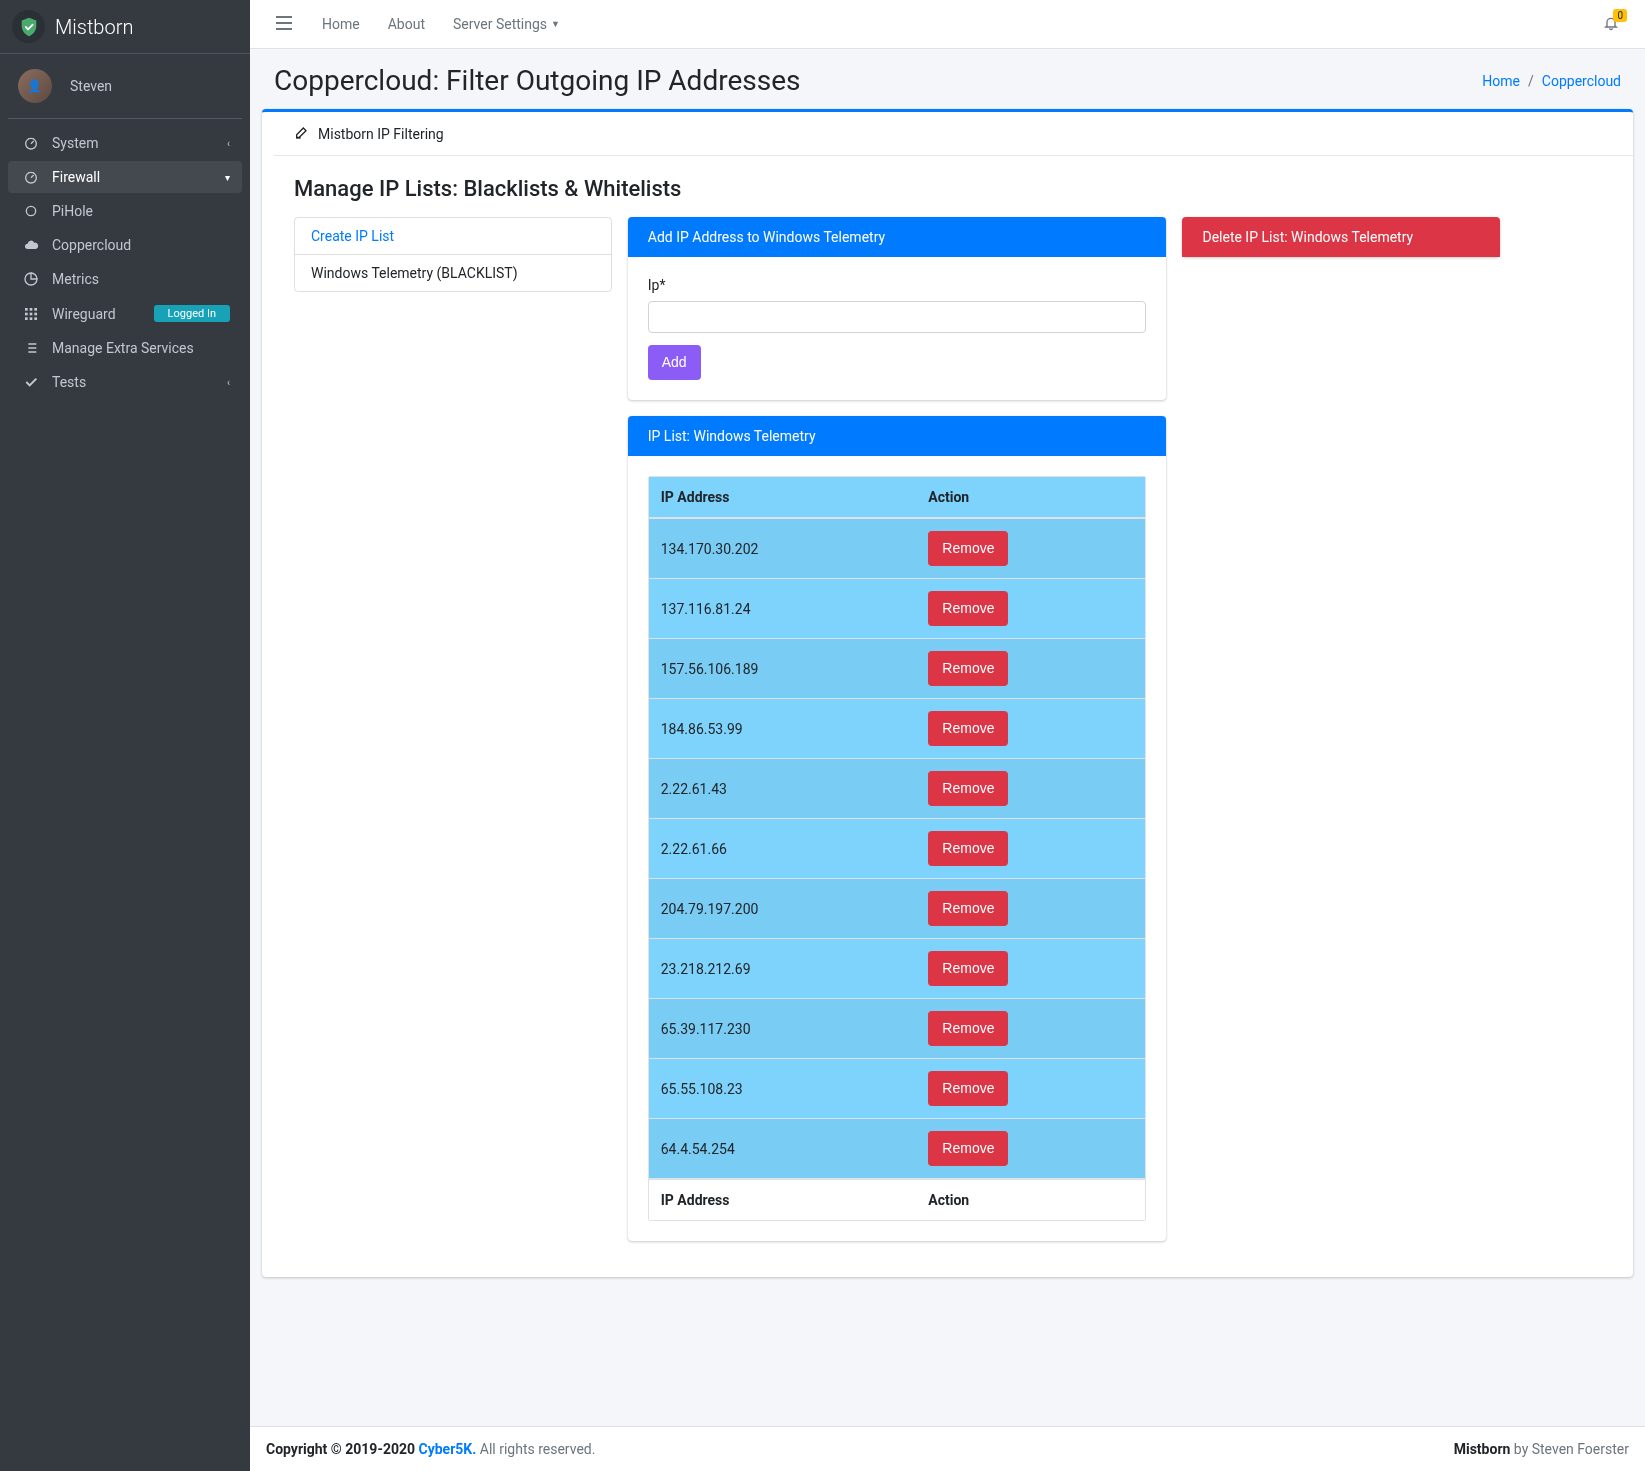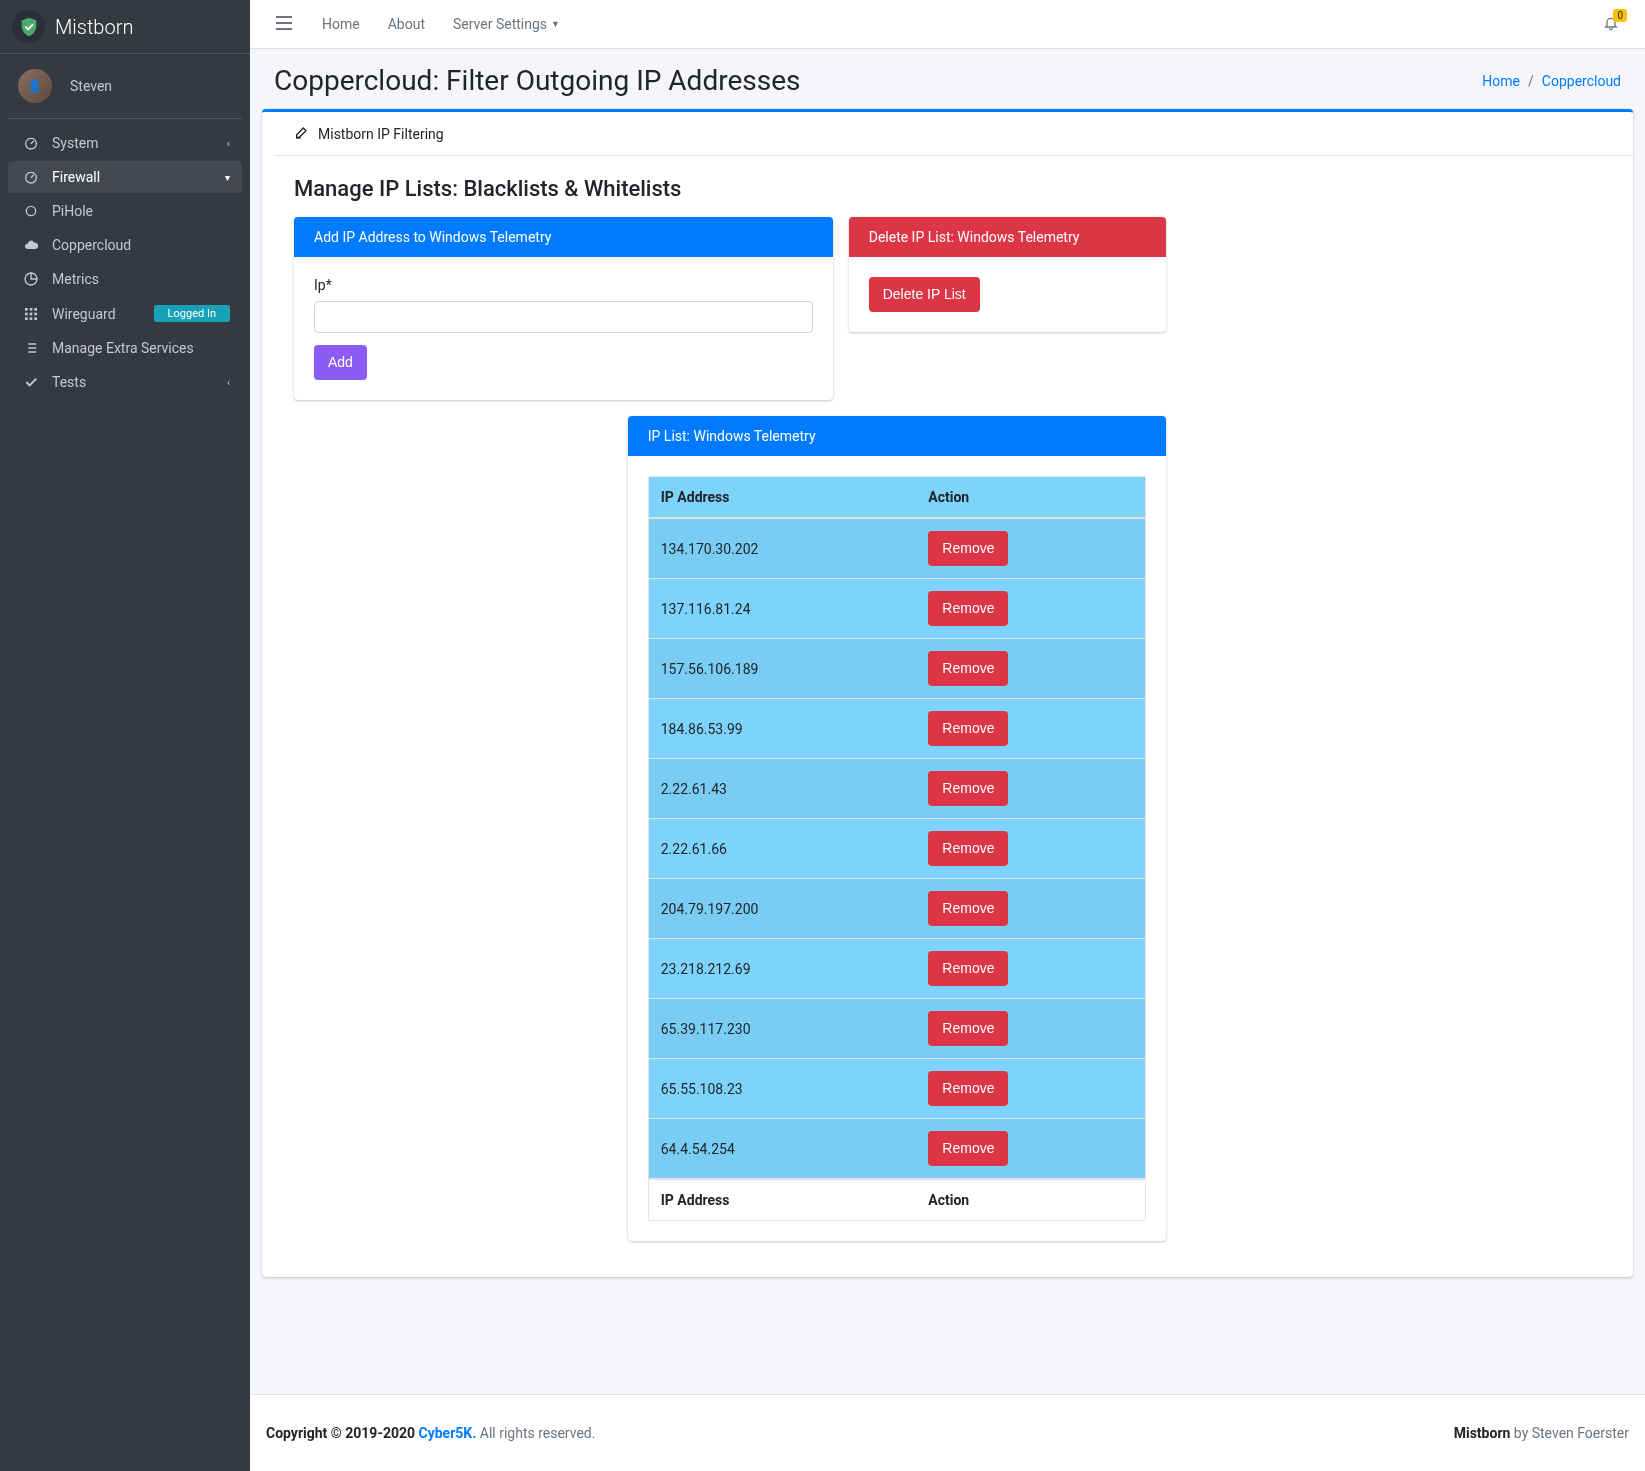--- a/index.html
+++ b/index.html
@@ -70,21 +70,21 @@
 .btn-danger { background: #dc3545; }
 .mt-2 { margin-top: 12px; }
 
 .table-wrap { border:1px solid #dee2e6; border-radius:2px; }
 table { width: 100%; border-collapse: collapse; background:#7dd3fc; }
 th, td { padding: 12px; text-align: left; border-top: 1px solid #dee2e6; vertical-align: middle; }
 thead th { border-top: none; border-bottom: 2px solid #dee2e6; font-weight:700; }
 tbody tr:nth-child(odd) { background: rgba(0,0,0,.03); }
 tfoot th { border-top: 2px solid #dee2e6; font-weight:700; background:#fff; }
 
-.footer { background: #fff; border-top: 1px solid #dee2e6; padding: 30px 16px; color: #6c757d; display: flex; justify-content: space-between; font-size:14px; }
+.footer { background: #fff; border-top: 1px solid #dee2e6; padding: 14px 16px; color: #6c757d; display: flex; justify-content: space-between; font-size:14px; }
 .footer a { color: #007bff; }
 .footer strong { color: #212529; }
 </style>
 </head>
 <body>
 
 <div class="wrapper">
   <aside class="sidebar">
     <div class="brand">
       <span class="brand-logo">
@@ -238,36 +238,39 @@
             <svg width="16" height="16" viewBox="0 0 24 24" fill="none" stroke="#212529" stroke-width="2">
                 <path d="M4 16v4h4l10-10-4-4L4 16zM14 6l4 4"></path>
                 <path d="M3 21h7"></path>
               </svg>
           </span>
           <span>Mistborn IP Filtering</span>
         </div>
         <div class="card-body">
           <h4 class="section-title">Manage IP Lists: Blacklists &amp; Whitelists</h4>
           <div class="row">
+            <div class="col-3">
+              <div class="list-group" id="list-nav">
+                  <div class="list-group-item link">Create IP List</div>
+                  <div class="list-group-item">Windows Telemetry (BLACKLIST)</div>
+                </div>
+            </div>
             <div class="col-5">
               <div class="card">
                 <div class="card-header bg-primary">Add IP Address to Windows Telemetry</div>
                 <div class="card-body">
                   <label class="form-label">Ip*</label>
                   <input class="form-control" type="text" style="">
                   <button class="btn btn-primary mt-2">Add</button>
                 </div>
               </div>
             </div>
             <div class="col-3">
               <div class="card">
                 <div class="card-header bg-danger">Delete IP List: Windows Telemetry</div>
-                <div class="card-body">
-                  <button class="btn btn-danger">Delete IP List</button>
-                </div>
               </div>
             </div>
           </div>
 
           <div class="row">
             <div class="col-3"></div>
             <div class="col-5">
               <div class="card">
                 <div class="card-header bg-primary">IP List: Windows Telemetry</div>
                 <div class="card-body">

